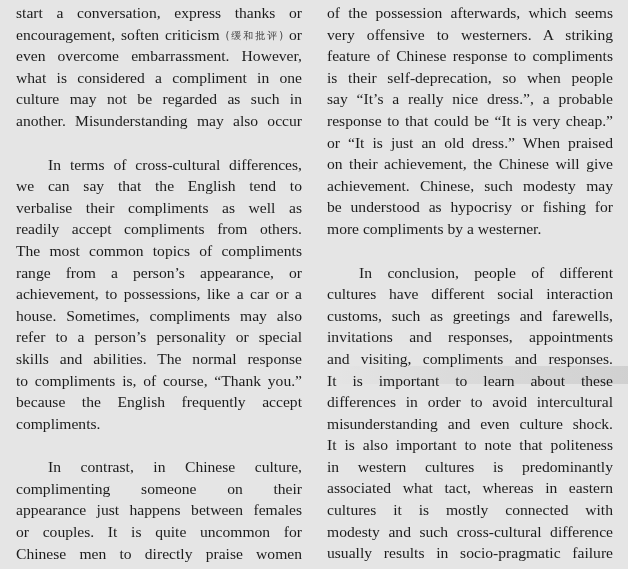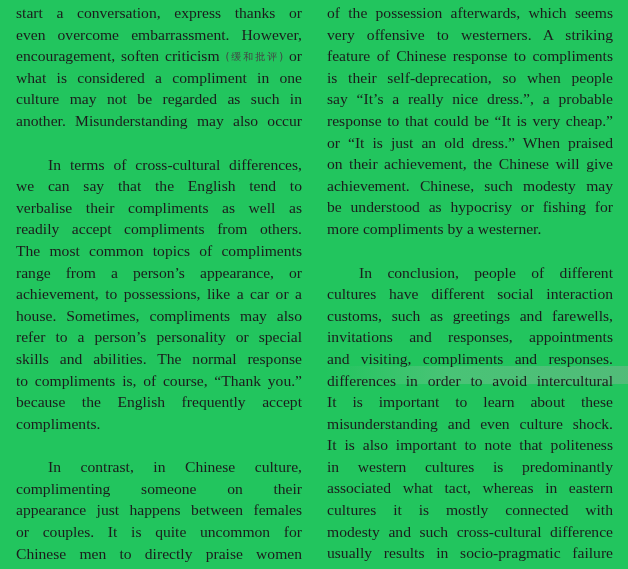--- a/index.html
+++ b/index.html
@@ -12,21 +12,21 @@
     height: 569px;
     overflow: hidden;
     position: relative;
     font-family: "Liberation Serif", "DejaVu Serif", serif;
     color: #1c1c1c;
   }
   .page {
     position: absolute;
     left: 0; top: 0;
     width: 628px; height: 569px;
-    background: #22c55e;
+    background: #e5e5e5;
   }
   .column {
     position: absolute;
     top: 2px;
   }
   .col-left { left: 16px; width: 286px; }
   .col-right { left: 327px; width: 286px; }
   .line {
     display: block;
     height: 21.6px;
@@ -62,22 +62,22 @@
   }
 </style>
 </head>
 <body>
 
 <div class="page">
   <div class="smudge"></div>
 
   <div class="column col-left">
     <span class="line">start a conversation, express thanks or</span>
+    <span class="line"><span>encouragement, soften criticism </span><span class="cjk">(缓和批评)</span><span> or</span></span>
     <span class="line">even overcome embarrassment. However,</span>
-    <span class="line"><span>encouragement, soften criticism </span><span class="cjk">(缓和批评)</span><span> or</span></span>
     <span class="line">what is considered a compliment in one</span>
     <span class="line">culture may not be regarded as such in</span>
     <span class="line">another. Misunderstanding may also occur</span>
     <span class="line indent">In terms of cross-cultural differences,</span>
     <span class="line">we can say that the English tend to</span>
     <span class="line">verbalise their compliments as well as</span>
     <span class="line">readily accept compliments from others.</span>
     <span class="line">The most common topics of compliments</span>
     <span class="line">range from a person’s appearance, or</span>
     <span class="line">achievement, to possessions, like a car or a</span>
@@ -106,22 +106,22 @@
     <span class="line">or “It is just an old dress.” When praised</span>
     <span class="line">on their achievement, the Chinese will give</span>
     <span class="line">achievement. Chinese, such modesty may</span>
     <span class="line">be understood as hypocrisy or fishing for</span>
     <span class="line last">more compliments by a westerner.</span>
     <span class="line indent">In conclusion, people of different</span>
     <span class="line">cultures have different social interaction</span>
     <span class="line">customs, such as greetings and farewells,</span>
     <span class="line">invitations and responses, appointments</span>
     <span class="line">and visiting, compliments and responses.</span>
+    <span class="line">It is important to learn about these</span>
     <span class="line">differences in order to avoid intercultural</span>
-    <span class="line">It is important to learn about these</span>
     <span class="line">misunderstanding and even culture shock.</span>
     <span class="line">It is also important to note that politeness</span>
     <span class="line">in western cultures is predominantly</span>
     <span class="line">associated what tact, whereas in eastern</span>
     <span class="line">cultures it is mostly connected with</span>
     <span class="line">modesty and such cross-cultural difference</span>
     <span class="line">usually results in socio-pragmatic failure</span>
     <span class="line last">and misunderstanding.</span>
   </div>
 </div>

